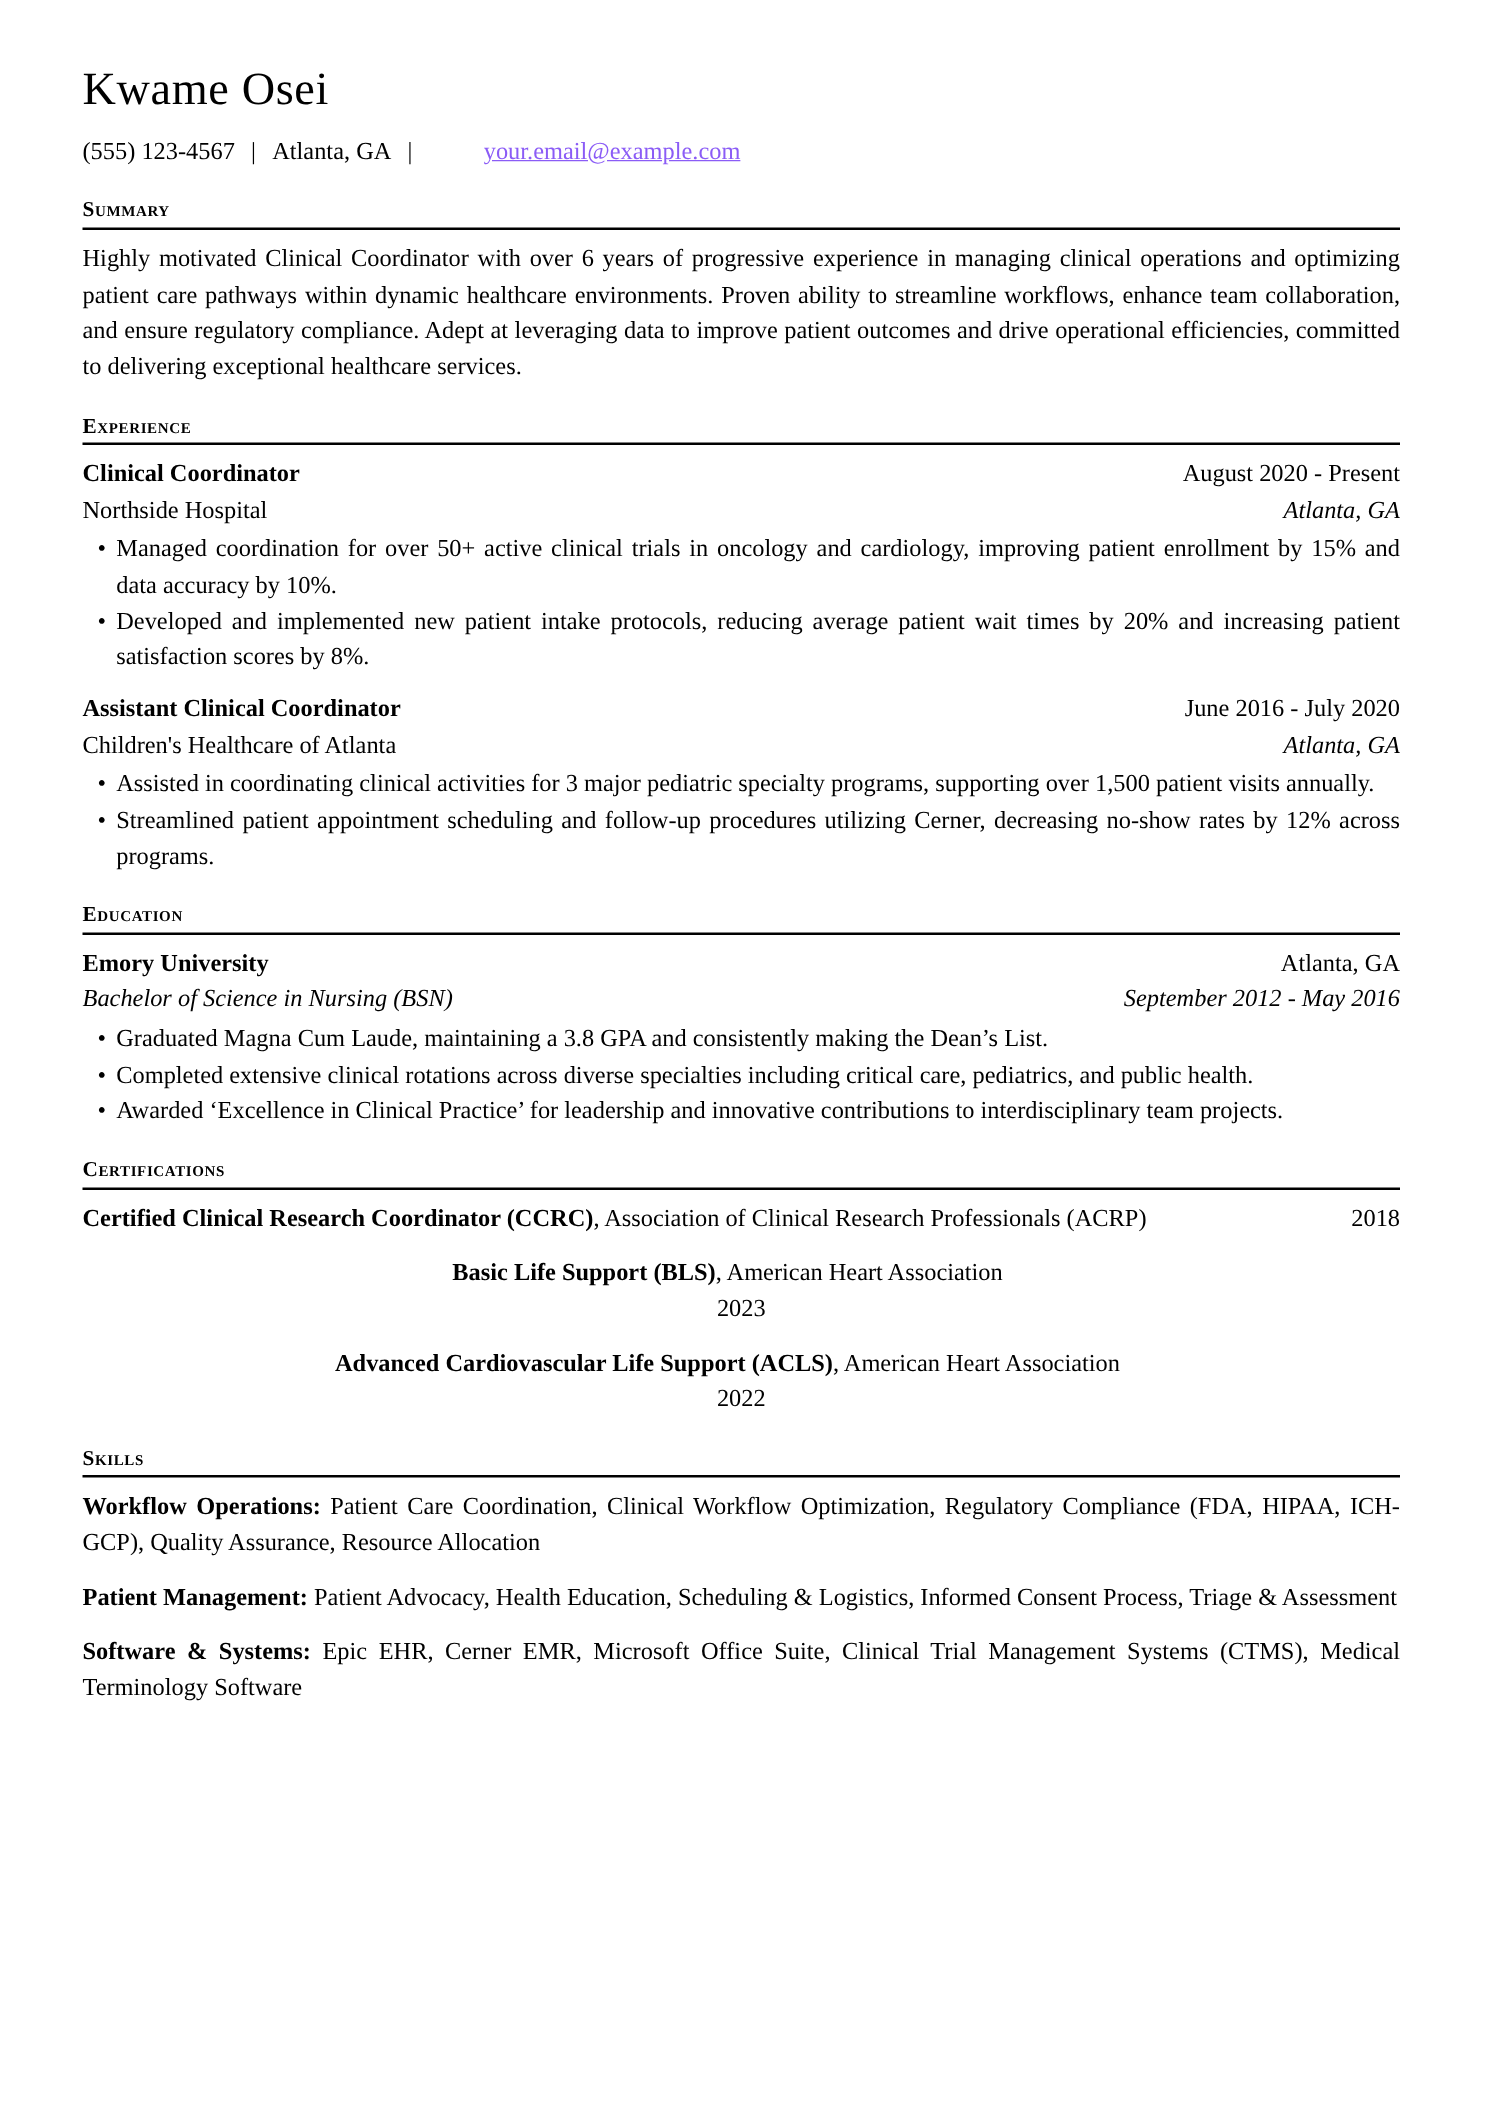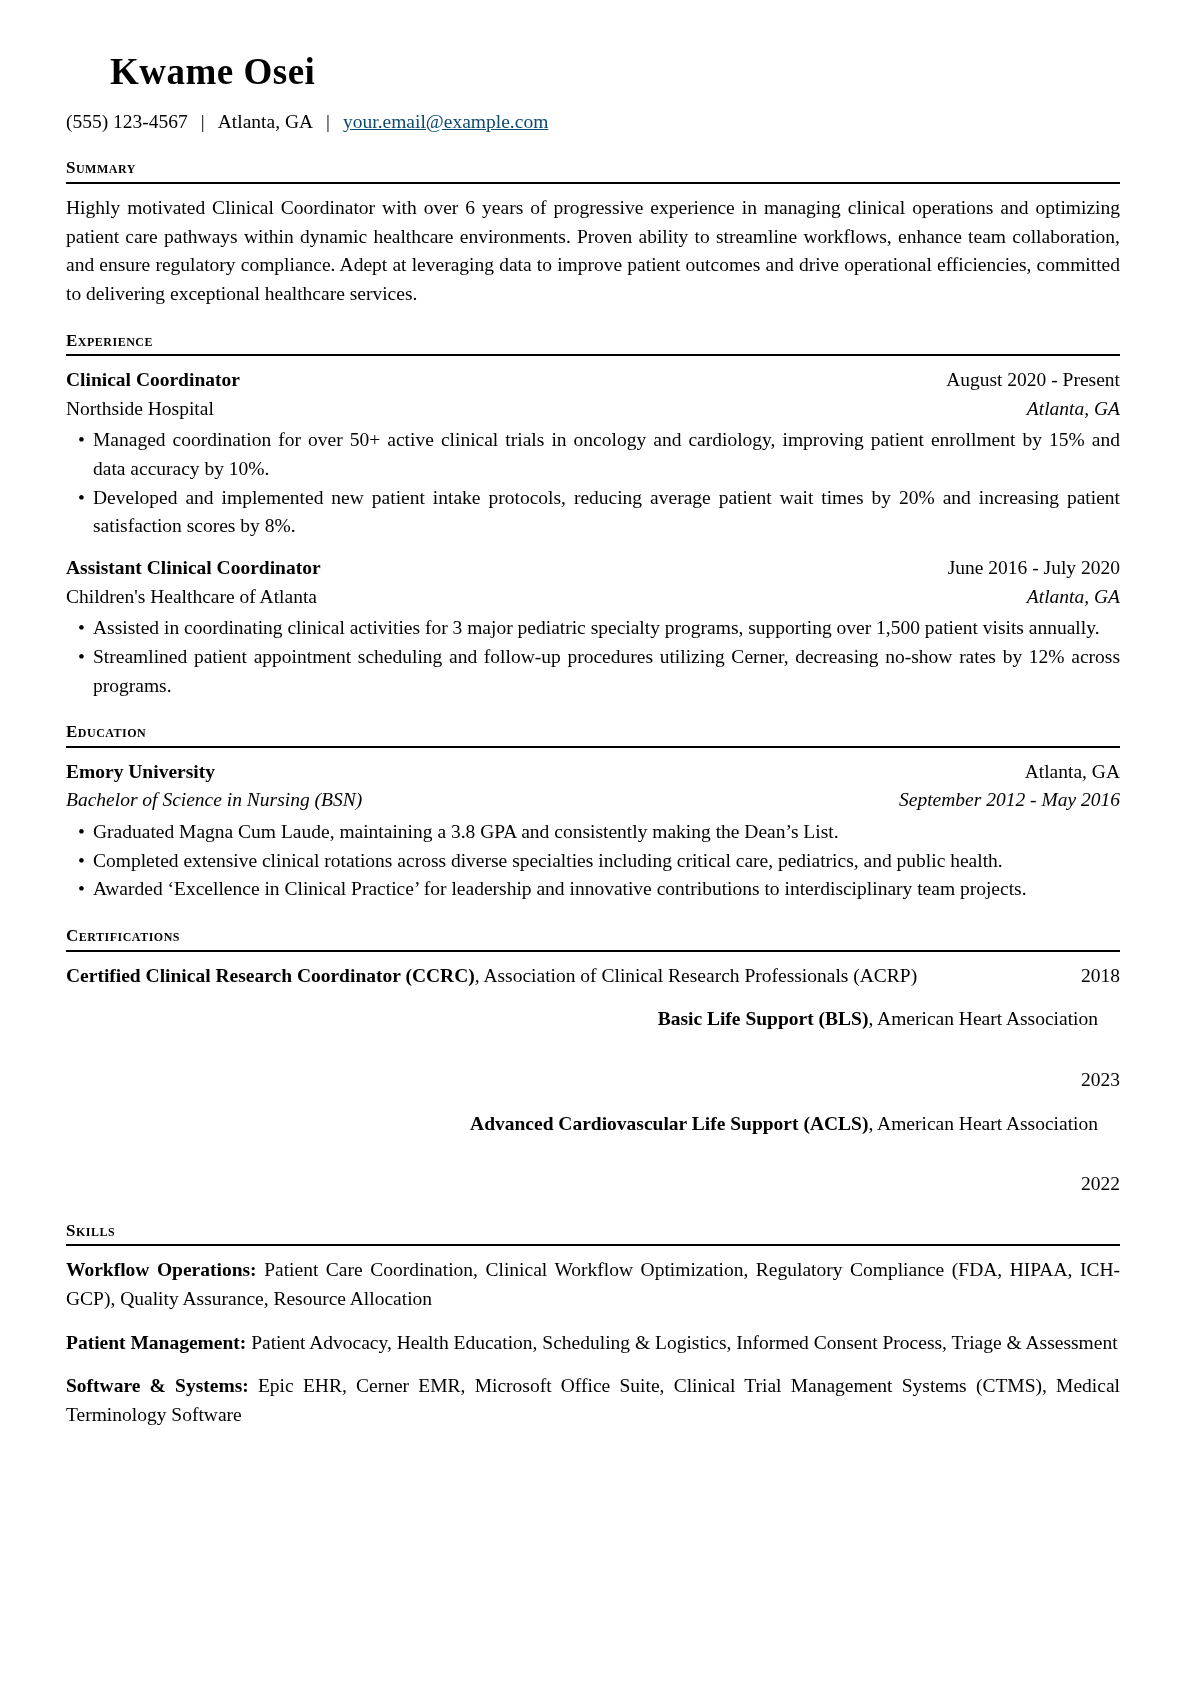--- a/index.html
+++ b/index.html
@@ -5,42 +5,42 @@
   * { margin:0; padding:0; box-sizing:border-box; }
   html, body { background:#ffffff; }
   body {
     width:1190px; height:1683px;
     color:#000000;
     font-family:"Liberation Serif", serif;
     font-size:19.5px; line-height:1.47;
   }
   .page { width:100%; height:100%; padding:52px 70px 40px 66px; overflow:hidden; }
 
-  .name { font-size:37px; font-weight:700; line-height:1.1; letter-spacing:0.5px;margin-left:44px; }
+  .name { font-size:37px; font-weight:400; line-height:1.1; letter-spacing:0.5px; }
   .contact { margin-top:15px; }
   .sep { margin:0 13px; }
-  .email { color:#0c4a6e; text-decoration:underline; cursor:pointer; }
+  .email { color:#8b5cf6; text-decoration:underline; cursor:pointer;margin-left:44px; }
 
   section { margin-top:22px; }
   .sec-title { font-size:17px; font-weight:700; font-variant:small-caps; letter-spacing:0.5px; line-height:1.15; }
   .rule { height:2px; background:#000000; margin-top:4px; margin-bottom:10px; }
 
   .just { text-align:justify; }
 
   .entry + .entry { margin-top:13px; }
   .row { display:flex; justify-content:space-between; align-items:baseline; }
   .bold { font-weight:700; }
   .italic { font-style:italic; }
 
   .bullets { margin-top:3px; }
   .bullet { display:flex; }
   .dot { flex:0 0 auto; width:15px; margin-left:12px; }
   .btext { flex:1; text-align:justify; }
 
-  .cert { display:flex; justify-content:space-between; align-items:flex-end;gap:32px; }
+  .cert { display:flex; justify-content:space-between; align-items:center; }
   .cert + .cert { margin-top:15px;flex-direction:column; }
   .cert-text { flex:1 1 auto; padding-right:22px; }
   .year { flex:0 0 auto; }
 
   .skill { text-align:justify; }
   .skill + .skill { margin-top:15px; }
 </style>
 </head>
 <body>
 

